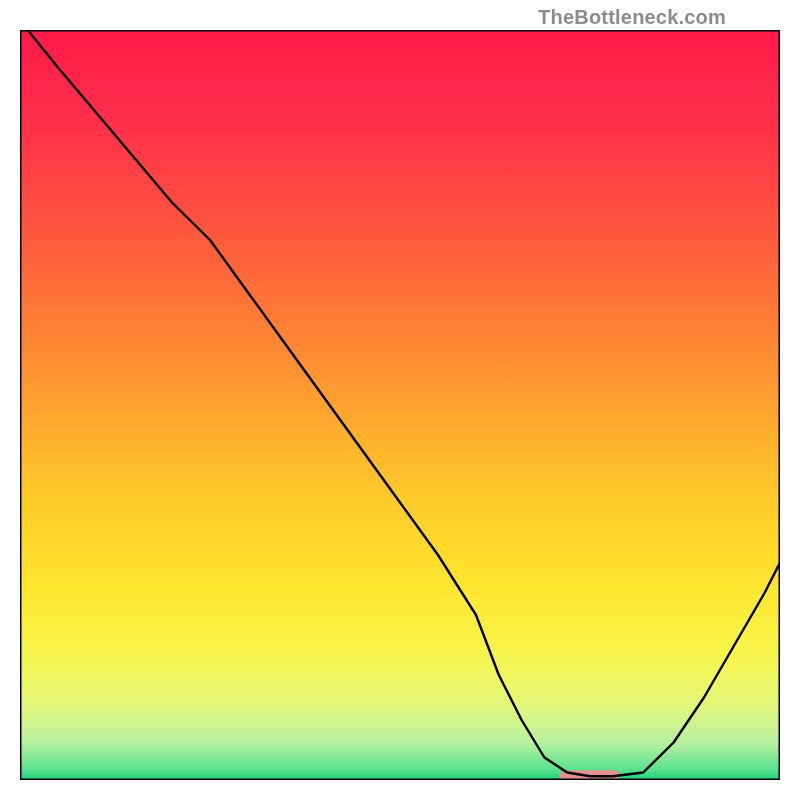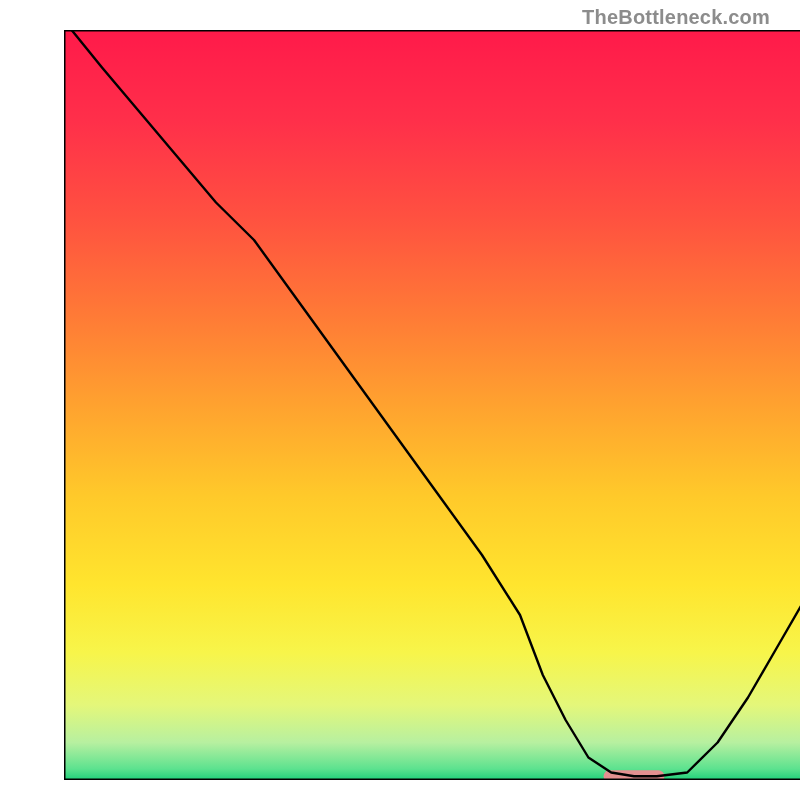--- a/index.html
+++ b/index.html
@@ -7,21 +7,20 @@
     padding: 0;
     width: 800px;
     height: 800px;
     background: #ffffff;
     font-family: Arial, Helvetica, sans-serif;
   }
   .container {
     position: relative;
     width: 736px;
     height: 800px;
-    margin-left: 44px;
   }
   .watermark {
     position: absolute;
     top: 6px;
     right: 10px;
     font-size: 20px;
     font-weight: 600;
     color: #8c8c8c;
     letter-spacing: 0.2px;
   }

